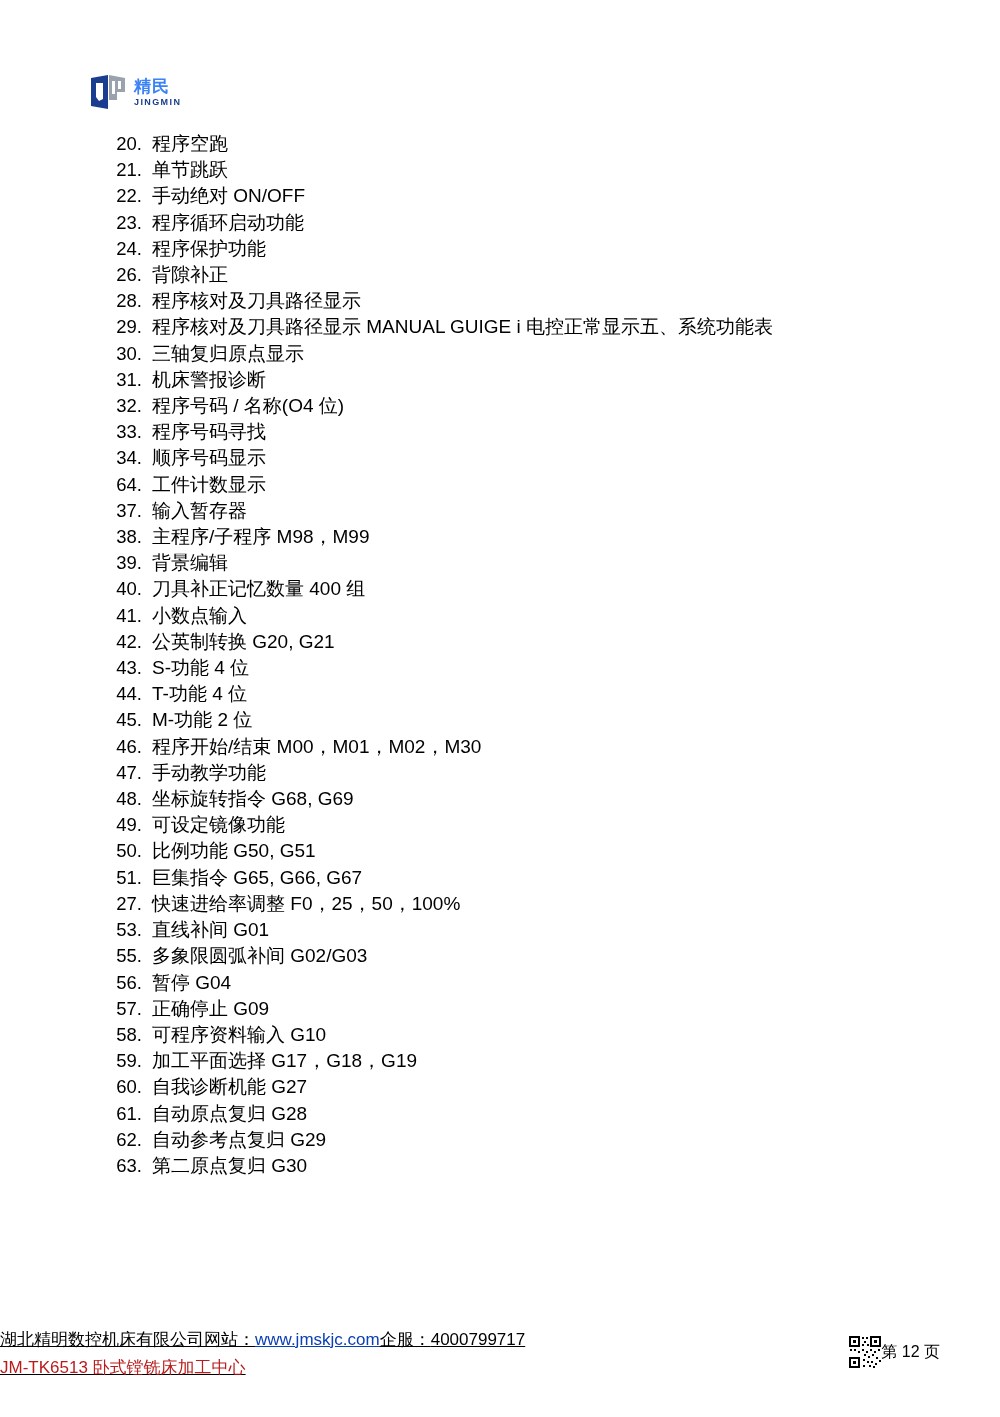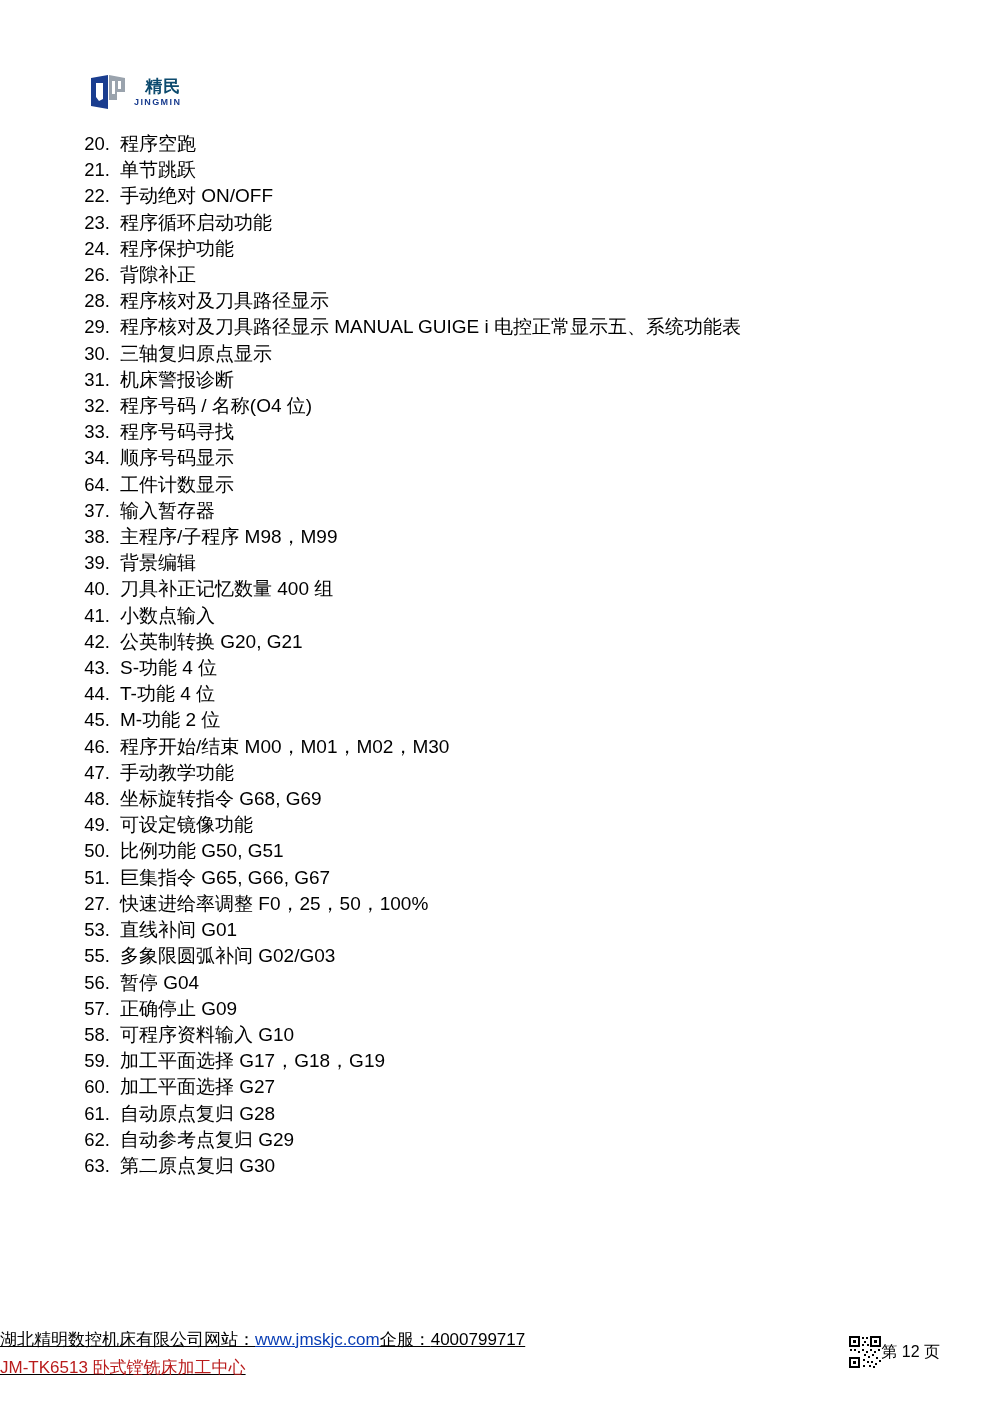--- a/index.html
+++ b/index.html
@@ -40,36 +40,35 @@
   .logo-mark svg { display: block; }
   .logo-text {
     display: flex;
     flex-direction: column;
     justify-content: center;
     line-height: 1;
   }
   .logo-cn {
     font-size: 17px;
     font-weight: bold;
-    color: #0c4a6e;
+    color: #3b82f6;
     letter-spacing: 1px;
-    text-align: right;
   }
   .logo-en {
     font-size: 9px;
     font-weight: bold;
     color: #1a3d8f;
     letter-spacing: 1.4px;
     margin-top: 3px;
   }
 
   
   .list {
     position: absolute;
-    left: 72px;
+    left: 104px;
     top: 131px;
     width: 840px;
   }
   .list-item {
     display: flex;
     align-items: baseline;
     font-size: 19px;
     line-height: 26.2px;
     color: #000;
     white-space: nowrap;
@@ -287,21 +286,21 @@
       <div class="list-item">
         <span class="item-num">58.</span>
         <span class="item-text">可程序资料输入  G10</span>
       </div>
       <div class="list-item">
         <span class="item-num">59.</span>
         <span class="item-text">加工平面选择  G17，G18，G19</span>
       </div>
       <div class="list-item">
         <span class="item-num">60.</span>
-        <span class="item-text">加工平面选择  G27</span>
+        <span class="item-text">自我诊断机能  G27</span>
       </div>
       <div class="list-item">
         <span class="item-num">61.</span>
         <span class="item-text">自动原点复归  G28</span>
       </div>
       <div class="list-item">
         <span class="item-num">62.</span>
         <span class="item-text">自动参考点复归  G29</span>
       </div>
       <div class="list-item">

